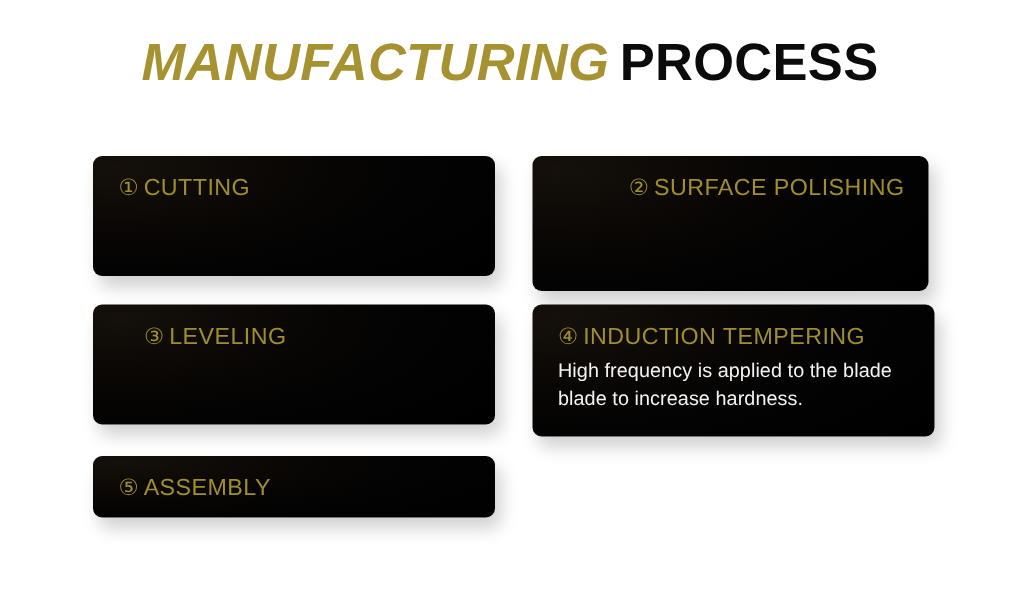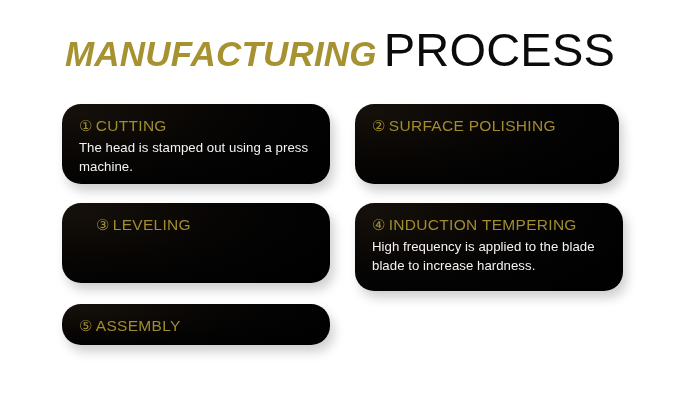--- a/index.html
+++ b/index.html
@@ -26,33 +26,33 @@
   }
   .title-gold {
     font-size: 35px;
     font-weight: bold;
     font-style: italic;
     color: #a69231;
     letter-spacing: 0.2px;
     margin-top: 31px;
   }
   .title-black {
-    font-size: 47px;
-    font-weight: normal;
+    font-size: 35px;
+    font-weight: bold;
     font-style: normal;
     color: #0b0b0b;
     letter-spacing: 0.2px;
     margin-left: 7px;
   }
 
   
   .card {
     position: absolute;
     box-sizing: border-box;
-    border-radius: 19px;
+    border-radius: 6px;
     background:
       radial-gradient(120% 140% at 6% 10%, #15100a 0%, #0a0705 34%, #030303 62%, #000000 100%);
     box-shadow: 4px 7px 11px rgba(0,0,0,0.19);
     padding: 12px 16px 10px 17px;
     overflow: hidden;
   }
 
   .card-head {
     font-size: 15.5px;
     color: #a08d2d;
@@ -67,37 +67,36 @@
   }
   .card-body {
     font-size: 13.2px;
     color: #f3f3f3;
     line-height: 19px;
     letter-spacing: 0.05px;
   }
 
   
   #card-1 { left: 62px;  top: 104px; width: 268px; height: 80px; }
-  #card-2 { left: 355px; top: 104px; width: 264px; height: 80px; }
+  #card-2 { left: 355px; top: 104px; width: 264px; height: 90px; text-align: right; }
   #card-3 { left: 62px;  top: 203px; width: 268px; height: 80px; padding-left: 34px; }
   #card-4 { left: 355px; top: 203px; width: 268px; height: 88px; }
   #card-5 { left: 62px;  top: 304px; width: 268px; height: 41px; }
 </style>
 </head>
 <body>
 
 <div class="title-bar">
   <span class="title-gold">MANUFACTURING</span><span class="title-black">PROCESS</span>
 </div>
 
 <div class="card" id="card-1">
   <div class="card-head">
     <span class="card-num">①</span><span>CUTTING</span>
   </div>
-  <div class="card-body">The head is stamped out using a press machine.</div>
 </div>
 
 <div class="card" id="card-2">
   <div class="card-head">
     <span class="card-num">②</span><span>SURFACE POLISHING</span>
   </div>
 </div>
 
 <div class="card" id="card-3">
   <div class="card-head">

